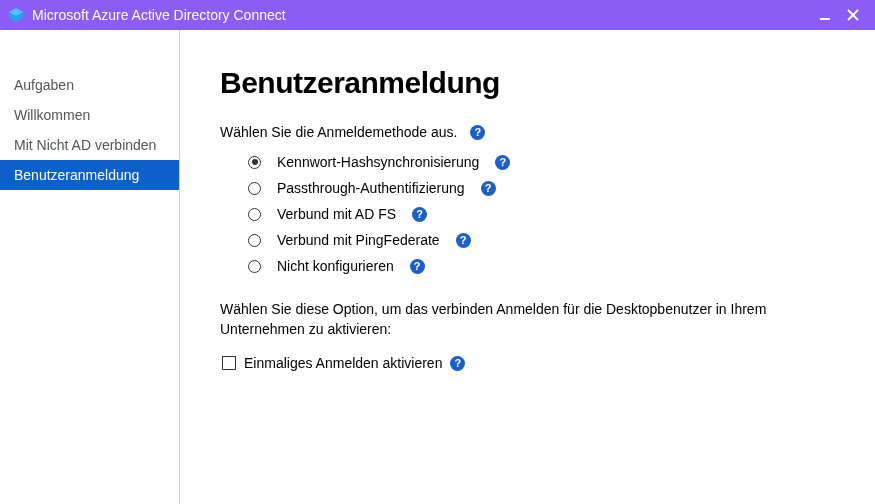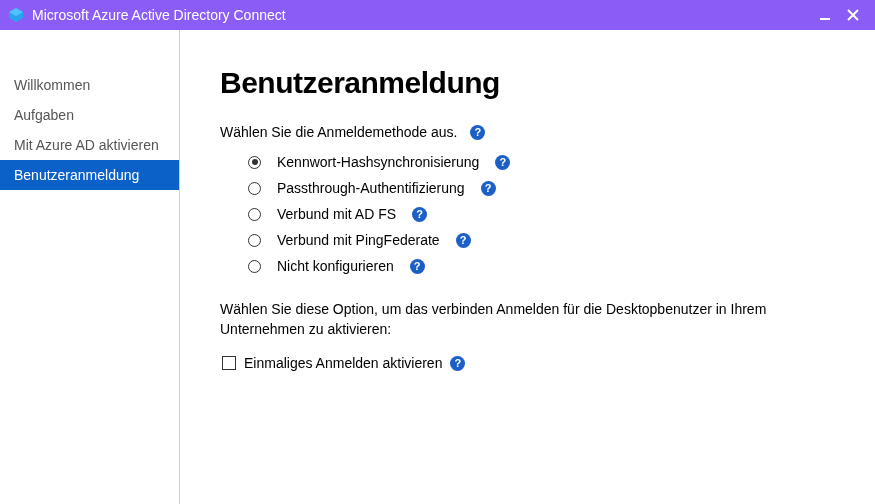--- a/index.html
+++ b/index.html
@@ -130,27 +130,27 @@
     <svg width="12" height="12" viewBox="0 0 12 12">
         <line x1="1" y1="1" x2="11" y2="11" stroke="#fff" stroke-width="2"></line>
         <line x1="11" y1="1" x2="1" y2="11" stroke="#fff" stroke-width="2"></line>
       </svg>
   </span>
 </div>
 
 <div class="container">
   <div class="sidebar">
     <div class="item done">
+      <span>Aufgaben</span>
+    </div>
+    <div class="item done">
       <span>Willkommen</span>
     </div>
     <div class="item done">
-      <span>Aufgaben</span>
-    </div>
-    <div class="item done">
-      <span>Mit Azure AD aktivieren</span>
+      <span>Mit Nicht AD verbinden</span>
     </div>
     <div class="item active">
       <span>Benutzeranmeldung</span>
     </div>
   </div>
 
   <div class="main">
     <h1>Benutzeranmeldung</h1>
 
     <div class="section-label">

